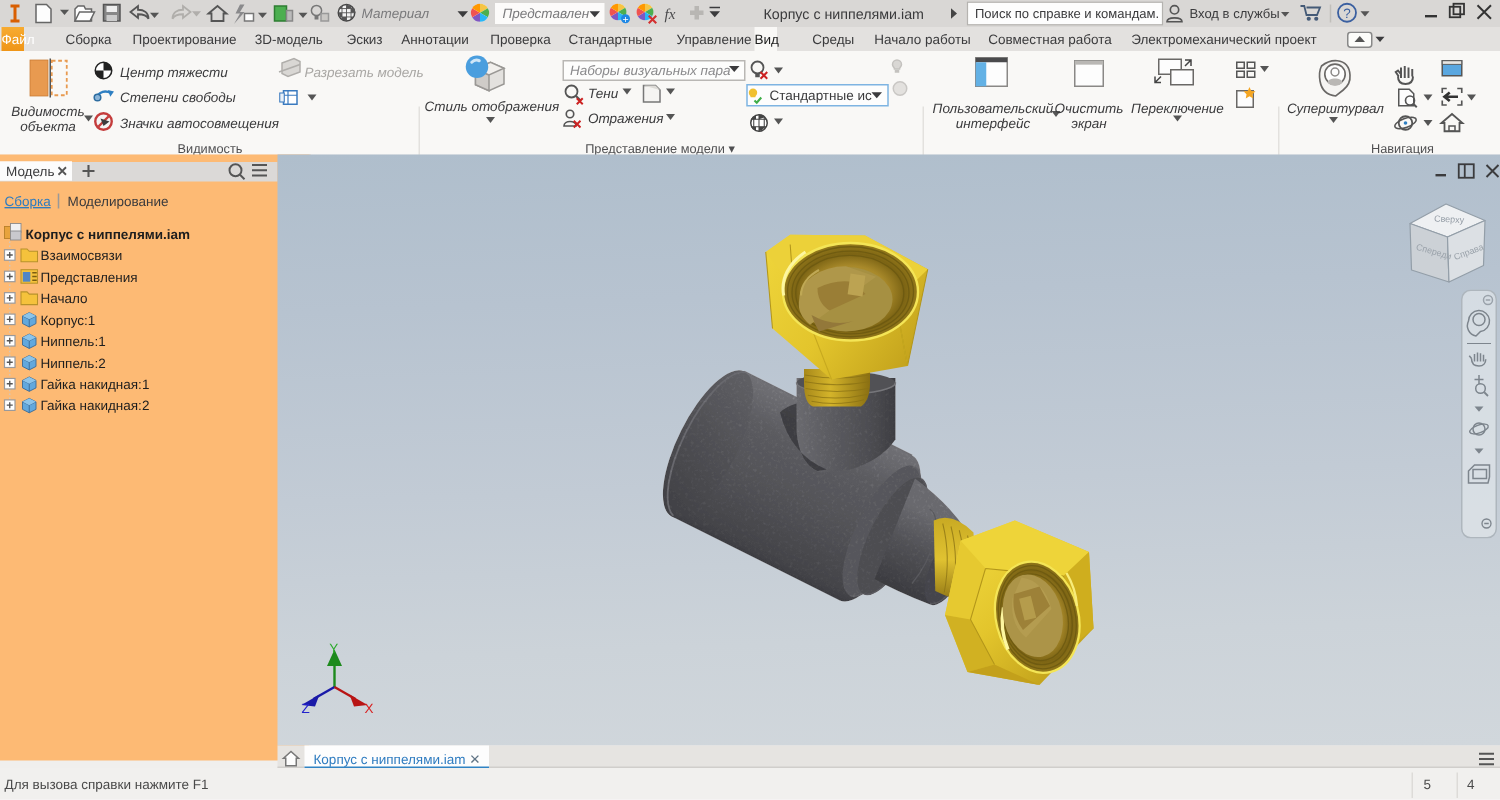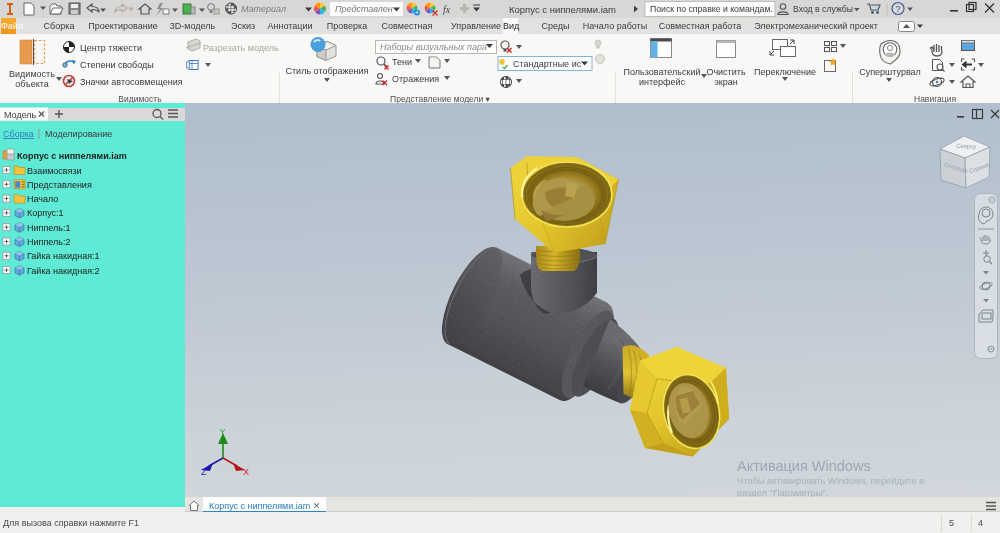--- a/index.html
+++ b/index.html
@@ -15,26 +15,26 @@
 
 .tabrow { position:absolute; left:0; top:18px; width:1000px; height:16px; background:#e3e1df; }
 .tab { position:absolute; top:0; height:16px; line-height:16px; color:#3b3b3d; font-size:9px; text-align:center; }
 .tab.file { background:#f5a623; background:linear-gradient(180deg,#f7ab31,#ef9517); color:#fff; }
 .tab.active { background:#f9f8f6; color:#1e1e1e; }
 
 
 .ribbon { position:absolute; left:0; top:34px; width:1000px; height:69px; background:#f9f8f6; }
 .plabel { position:absolute; top:59.5px; height:10px; font-size:8.5px; color:#4f4f51; text-align:center; }
 .pdiv { position:absolute; top:37px; height:63px; width:1px; background:#e3e1de; }
-.rtxt { position:absolute; font-size:9px; color:#3b3b3d; white-space:nowrap; }
+.rtxt { position:absolute; font-size:9px; color:#3b3b3d; white-space:nowrap;font-style:italic; }
 .gray { color:#a9a7a4 !important; }
 .darr { position:absolute; width:0; height:0; border-left:3px solid transparent; border-right:3px solid transparent; border-top:4px solid #555; }
 
 
-.browser { position:absolute; left:0; top:103px; width:207px; height:404px; background:#5eead4; border-right:1px solid #e4e2df; }
+.browser { position:absolute; left:0; top:103px; width:207px; height:404px; background:#fdba74; border-right:1px solid #e4e2df; }
 .bheader { position:absolute; left:0; top:4.5px; width:185px; height:13px; background:#dbd9d7; }
 
 
 .viewport { position:absolute; left:185px; top:103px; width:815px; height:394px; overflow:hidden;
   background:linear-gradient(178deg,#afbecc 0%, #b7c3d0 25%, #c2cbd5 55%, #ccd3d9 80%, #d1d7dc 100%); }
 .watermark { position:absolute; left:552px; top:355px; color:#93a0ad; }
 .watermark .l1 { font-size:14.5px; opacity:.85; }
 .watermark .l2 { font-size:9.3px; opacity:.68; margin-top:2px; line-height:11.5px; }
 
 
@@ -155,21 +155,21 @@
   </div>
 
   <div class="tabrow">
     <div class="tab file" style="left:1px; width:15px;">Файл</div>
     <div class="tab" style="left:41px; width:36px;">Сборка</div>
     <div class="tab" style="left:86px; width:74px;">Проектирование</div>
     <div class="tab" style="left:168px; width:49px;">3D-модель</div>
     <div class="tab" style="left:228px; width:30px;">Эскиз</div>
     <div class="tab" style="left:266px; width:48px;">Аннотации</div>
     <div class="tab" style="left:325px; width:44px;">Проверка</div>
-    <div class="tab" style="left:378px; width:58px;">Совместная</div>
+    <div class="tab" style="left:378px; width:58px;">Стандартные</div>
     <div class="tab" style="left:449px; width:54px;">Управление</div>
     <div class="tab active" style="left:503px; width:15px;">Вид</div>
     <div class="tab" style="left:540px; width:31px;">Среды</div>
     <div class="tab" style="left:578px; width:74px;">Начало работы</div>
     <div class="tab" style="left:657px; width:86px;">Совместная работа</div>
     <div class="tab" style="left:750px; width:132px;">Электромеханический проект</div>
     <svg class="abs" style="left:898px;top:3px" width="26" height="11" viewBox="0 0 26 11">
       <rect x="0.5" y="0.5" width="16" height="10" rx="2" fill="#fcfcfa" stroke="#888"></rect>
       <path d="M5 7 l3.5 -4 l3.5 4 z" fill="#555"></path>
       <path d="M19 3.5 l3 3.5 l3 -3.5 z" fill="#3b3b3d"></path>
@@ -637,24 +637,20 @@
       <path d="M30 33 V14" stroke="#1d8a1d" stroke-width="1.6"></path>
       <path d="M30 8 l-5 11 h10 z" fill="#1d8a1d"></path>
       <text x="26.5" y="10" font-size="9" fill="#2cab2c" font-family="Liberation Sans">Y</text>
       <path d="M30 33 L16 41" stroke="#1a1aa8" stroke-width="1.6"></path>
       <path d="M8 45 l12 -7 l-3 8 z" fill="#1a1aa8"></path>
       <text x="8" y="50" font-size="9" fill="#2222cc" font-family="Liberation Sans">Z</text>
       <path d="M30 33 L44 41" stroke="#b81414" stroke-width="1.6"></path>
       <path d="M52 45 l-12 -7 l3 8 z" fill="#b81414"></path>
       <text x="50" y="50" font-size="9" fill="#d82222" font-family="Liberation Sans">X</text>
     </svg>
-    <div class="watermark">
-      <div class="l1">Активация Windows</div>
-      <div class="l2">Чтобы активировать Windows, перейдите в<br>раздел "Параметры".</div>
-    </div>
   </div>
 
   <div class="doctabs">
     <svg class="abs" style="left:2px;top:2px" width="14" height="13" viewBox="0 0 14 13">
       <path d="M2 6.5 l5 -4.5 l5 4.5 h-1.5 v5 h-7 v-5 z" fill="#fdfdfd" stroke="#777" stroke-width="1"></path>
     </svg>
     <div class="dtab">Корпус с ниппелями.iam <span style="color:#5f7384">✕</span></div>
     <svg class="abs" style="left:800px;top:4px" width="12" height="10" viewBox="0 0 12 10">
       <path d="M1 1.5 h10 M1 5 h10 M1 8.5 h10" stroke="#555" stroke-width="1.3"></path>
     </svg>

